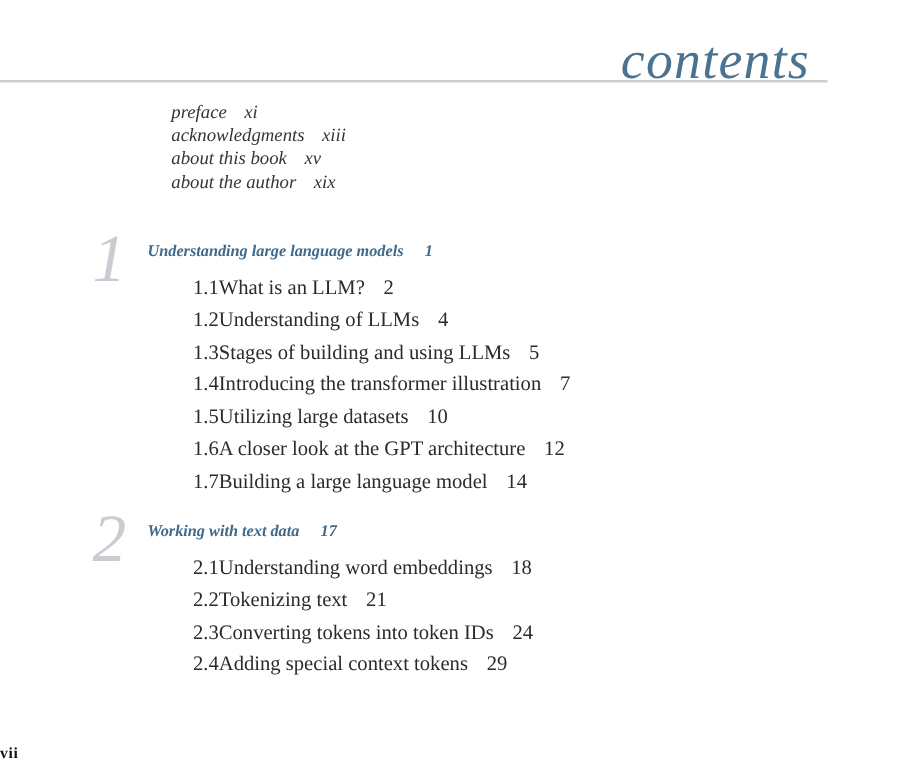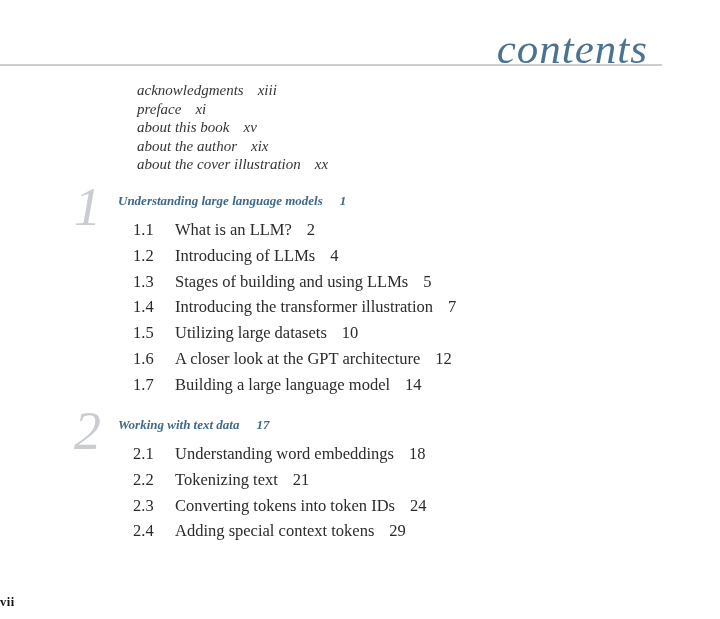--- a/index.html
+++ b/index.html
@@ -51,70 +51,67 @@
     font-size:13px;font-weight:bold;font-style:italic;
     color:var(--chapter-blue);line-height:28px;
     white-space:nowrap;cursor:pointer;
   }
   .chapter-page{margin-left:17px;}
   .sections{
     margin:2px 0 0 133px;
     font-size:16.5px;line-height:25.8px;
     color:var(--body-text);
   }
-  .sec-row{display:flex;white-space:nowrap;cursor:pointer;}
+  .sec-row{display:flex;white-space:nowrap;cursor:pointer;text-align:right;}
   .sec-num{flex:none;width:42px;}
   .sec-page{margin-left:15px;}
   
   .folio{
     position:absolute;top:595px;left:0;width:662px;
     font-size:12.5px;font-weight:bold;
     color:var(--folio-text);letter-spacing:0.5px;
   }
 </style>
 </head>
 <body>
 
 <div class="page">
 
   <h1 class="title">contents</h1>
   <div class="rule"></div>
 
   <nav class="front-matter">
     <div class="fm-row">
-      <span class="fm-label">acknowledgments</span><span class="fm-page">xiii</span>
+      <span class="fm-label">preface</span><span class="fm-page">xi</span>
     </div>
     <div class="fm-row">
-      <span class="fm-label">preface</span><span class="fm-page">xi</span>
+      <span class="fm-label">acknowledgments</span><span class="fm-page">xiii</span>
     </div>
     <div class="fm-row">
       <span class="fm-label">about this book</span><span class="fm-page">xv</span>
     </div>
     <div class="fm-row">
       <span class="fm-label">about the author</span><span class="fm-page">xix</span>
-    </div>
-    <div class="fm-row">
-      <span class="fm-label">about the cover illustration</span><span class="fm-page">xx</span>
     </div>
   </nav>
 
   <section class="chapter chapter-1">
     <span class="chapter-numeral">1</span>
     <h2 class="chapter-heading">
       <span class="chapter-title">Understanding large language models</span><span class="chapter-page">1</span>
     </h2>
     <div class="sections">
       <div class="sec-row">
         <span class="sec-num">1.1</span>
           <span class="sec-title">What is an LLM?</span>
           <span class="sec-page">2</span>
       </div>
       <div class="sec-row">
         <span class="sec-num">1.2</span>
-          <span class="sec-title">Introducing of LLMs</span>
+          <span class="sec-title">Understanding of LLMs</span>
           <span class="sec-page">4</span>
       </div>
       <div class="sec-row">
         <span class="sec-num">1.3</span>
           <span class="sec-title">Stages of building and using LLMs</span>
           <span class="sec-page">5</span>
       </div>
       <div class="sec-row">
         <span class="sec-num">1.4</span>
           <span class="sec-title">Introducing the transformer illustration</span>

